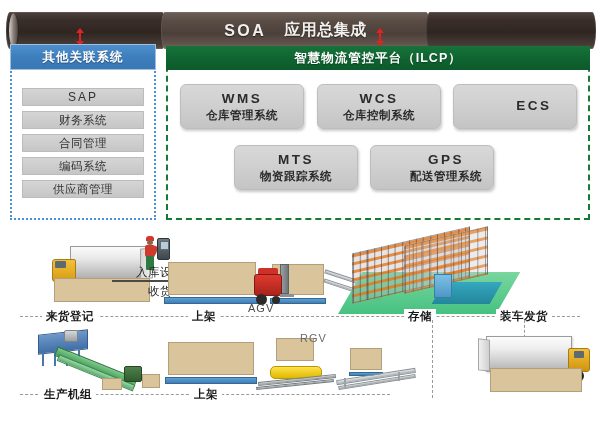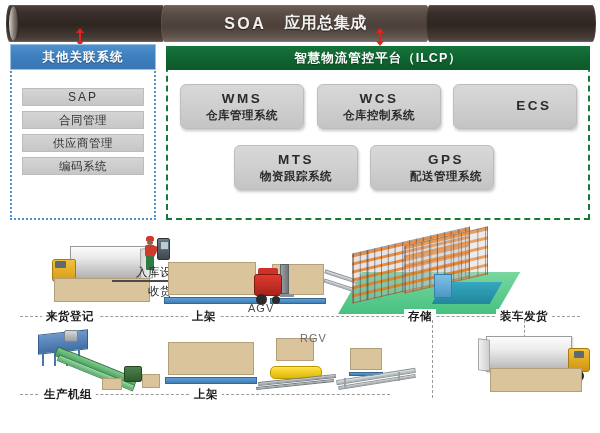--- a/index.html
+++ b/index.html
@@ -7,21 +7,21 @@
     width:600px;height:433px;
     background:#ffffff;
     font-family:"Liberation Sans","DejaVu Sans",sans-serif;
     position:relative;
     overflow:hidden;
     -webkit-font-smoothing:antialiased;
   }
 
   
   #soa-bar{
-    position:absolute;left:0;top:5px;width:600px;height:37px;
+    position:absolute;left:0;top:12px;width:600px;height:37px;
   }
   .pipe-seg{
     position:absolute;top:0;height:37px;
     border-radius:4px/18px;
   }
   #pipe-left{
     left:6px;width:160px;
     background:linear-gradient(to bottom,#4e423d 0%,#3a2e2a 22%,#2f2621 55%,#473b36 88%,#5c4f49 100%);
     box-shadow:inset 0 0 0 1px rgba(255,255,255,.10);
   }
@@ -410,23 +410,24 @@
 <div class="red-arrow" id="arrow-right">
   <div class="ah-up"></div>
   <div class="stem"></div>
   <div class="ah-dn"></div>
 </div>
 
 <div id="left-panel"></div>
 <div id="left-panel-header">其他关联系统</div>
 <div id="left-list">
   <div class="left-item latin">SAP</div>
+  <div class="left-item">财务系统</div>
   <div class="left-item">合同管理</div>
+  <div class="left-item">编码系统</div>
   <div class="left-item">供应商管理</div>
-  <div class="left-item">编码系统</div>
 </div>
 
 <div id="right-panel"></div>
 <div id="right-panel-header">智慧物流管控平台（ILCP）</div>
 
 <div class="mod-box" id="mod-wms">
   <div class="mod-code">WMS</div>
   <div class="mod-name">仓库管理系统</div>
 </div>
 <div class="mod-box" id="mod-wcs">

